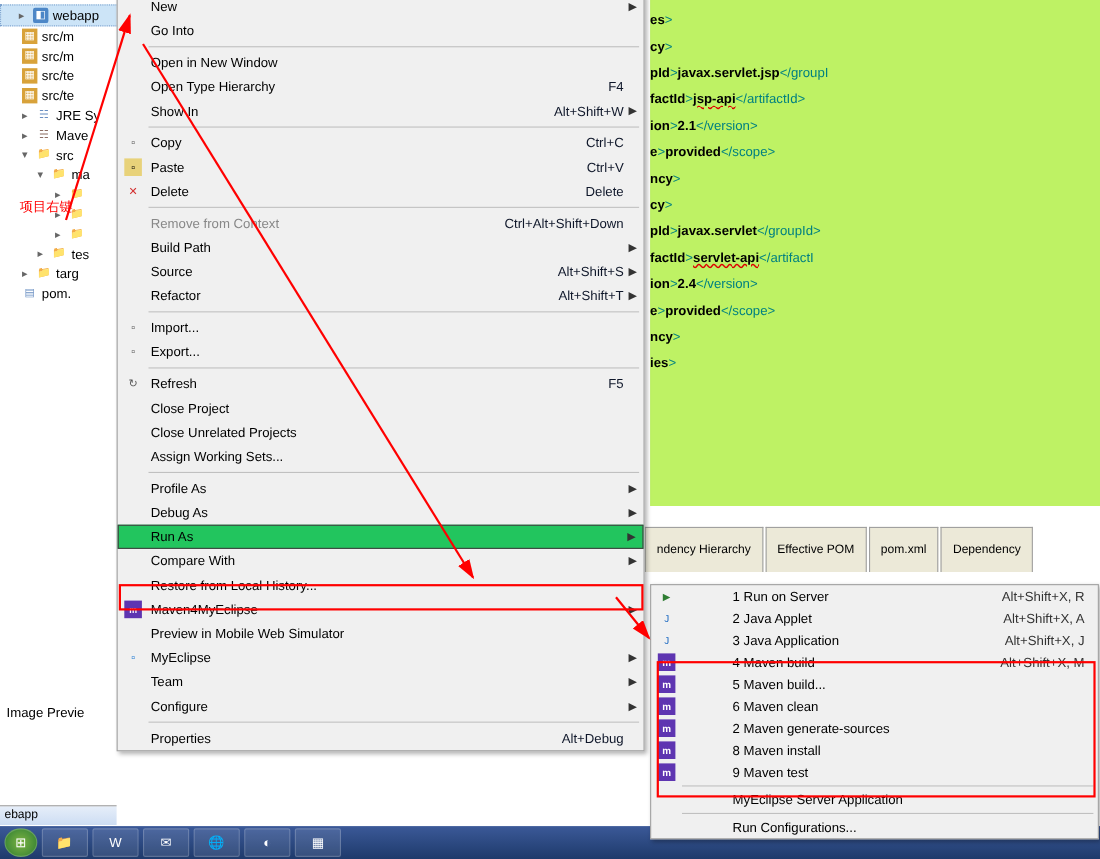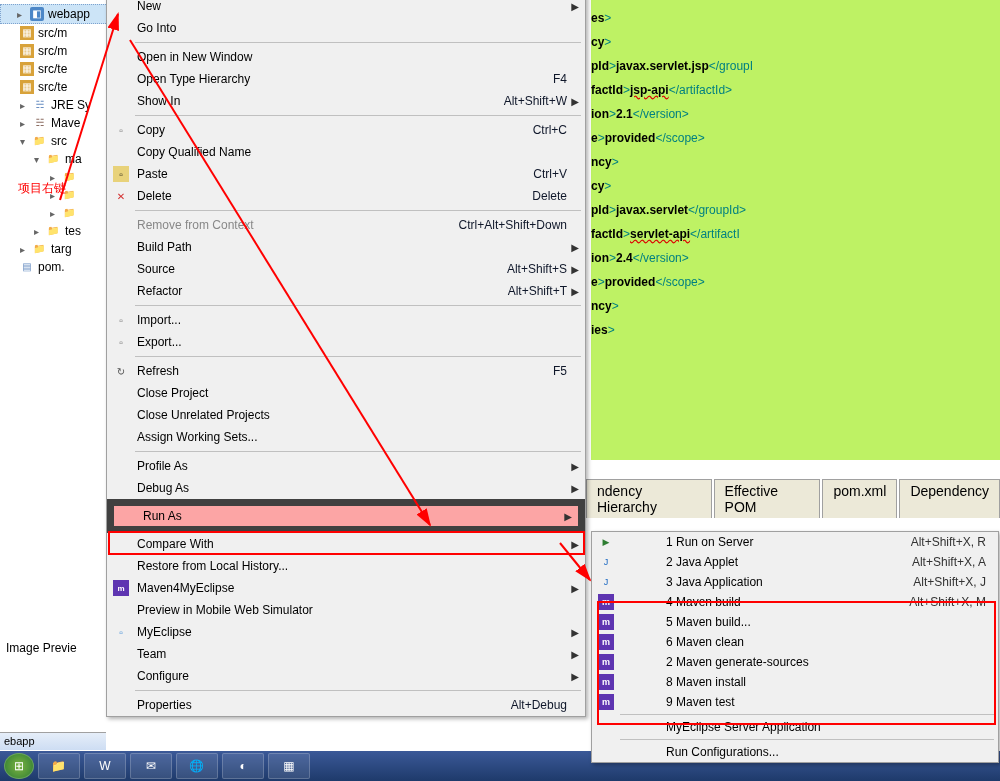--- a/index.html
+++ b/index.html
@@ -19,21 +19,21 @@
 .ticon.folder { color: #e3b455; }
 .ticon.jre { color: #6a8fc2; }
 .ticon.maven { color: #8d6e63; }
 .ticon.file { color: #6a8fc2; }
 .annot { position: absolute; color: #f00; font-size: 12px; z-index: 50; }
 
 
 .menu { position: absolute; left: 106px; top: -6px; width: 480px; background: #f0f0f0; border: 1px solid #a0a0a0; box-shadow: 2px 2px 4px rgba(0,0,0,0.3); z-index: 100; }
 .menu-item { display: flex; align-items: center; padding: 4px 18px 4px 30px; cursor: default; position: relative; }
 .menu-item.disabled { color: #888; }
-.menu-item.open-submenu { background: #fca5a5; border: 7px solid #404040; padding: 3px 17px 3px 29px; }
+.menu-item.open-submenu { background: #22c55e; border: 1px solid #404040; padding: 3px 17px 3px 29px; }
 .menu-sep { height: 1px; background: #c0c0c0; margin: 3px 4px 3px 28px; }
 .menu-label { flex: 1; }
 .menu-shortcut { color: #0f172a; margin-left: 20px; }
 .menu-arrow { position: absolute; right: 6px; color: #333; font-size: 10px; }
 .menu-icon { width: 16px; height: 16px; position: absolute; left: 6px; display: flex; align-items: center; justify-content: center; font-size: 10px; }
 .menu-icon.copy { color: #555; }
 .menu-icon.paste { background: #e8d27a; }
 .menu-icon.del { color: #d32f2f; }
 .menu-icon.import { color: #555; }
 .menu-icon.refresh { color: #555; }
@@ -56,21 +56,21 @@
 .sub-sep { height: 1px; background: #c0c0c0; margin: 2px 4px 2px 28px; }
 
 
 .editor { position: absolute; left: 591px; top: 0; width: 409px; height: 460px; background: #bef264; font-family: "Consolas", monospace; font-size: 15px; line-height: 24px; padding: 6px 0 0 0; white-space: pre; overflow: hidden; }
 .tag { color: #008080; }
 .txt { color: #000; font-weight: bold; }
 .redunder { text-decoration: wavy underline #d00; }
 
 
 .edtabs { position: absolute; left: 586px; top: 479px; display: flex; gap: 2px; z-index: 1; }
-.edtab { background: #ece9d8; border: 1px solid #a0a0a0; border-bottom: none; padding: 3px 10px; font-size: 14px; }
+.edtab { background: #ece9d8; border: 1px solid #a0a0a0; border-bottom: none; padding: 14px 10px; font-size: 11px; }
 
 
 .bottom-label { position: absolute; left: 0; top: 641px; font-size: 12px; padding-left: 6px; }
 .status { position: absolute; left: 0; top: 732px; width: 106px; height: 18px; background: linear-gradient(#e6eef9, #cdddf3); border-top: 1px solid #a0a0a0; padding: 2px 4px; font-size: 11px; }
 
 
 .taskbar { position: absolute; left: 0; bottom: 0; width: 1000px; height: 30px; background: linear-gradient(#3b5998, #1e3a6b); display: flex; align-items: center; padding: 0 4px; gap: 4px; }
 .tbicon { width: 42px; height: 26px; background: rgba(255,255,255,0.1); border: 1px solid rgba(255,255,255,0.2); border-radius: 2px; display: flex; align-items: center; justify-content: center; color: #fff; font-size: 12px; }
 .tbicon.start { background: radial-gradient(circle,#7cb342,#2e7d32); border-radius: 50%; width: 30px; }
 
@@ -174,23 +174,20 @@
     <div class="menu-item">
       <span class="menu-label">Show In</span>
       <span class="menu-shortcut">Alt+Shift+W</span>
       <span class="menu-arrow">▶</span>
     </div>
     <div class="menu-sep"></div>
     <div class="menu-item">
       <span class="menu-icon copy">▫</span>
       <span class="menu-label">Copy</span>
       <span class="menu-shortcut">Ctrl+C</span>
-    </div>
-    <div class="menu-item">
-      <span class="menu-label">Copy Qualified Name</span>
     </div>
     <div class="menu-item">
       <span class="menu-icon paste">▫</span>
       <span class="menu-label">Paste</span>
       <span class="menu-shortcut">Ctrl+V</span>
     </div>
     <div class="menu-item">
       <span class="menu-icon del">✕</span>
       <span class="menu-label">Delete</span>
       <span class="menu-shortcut">Delete</span>

